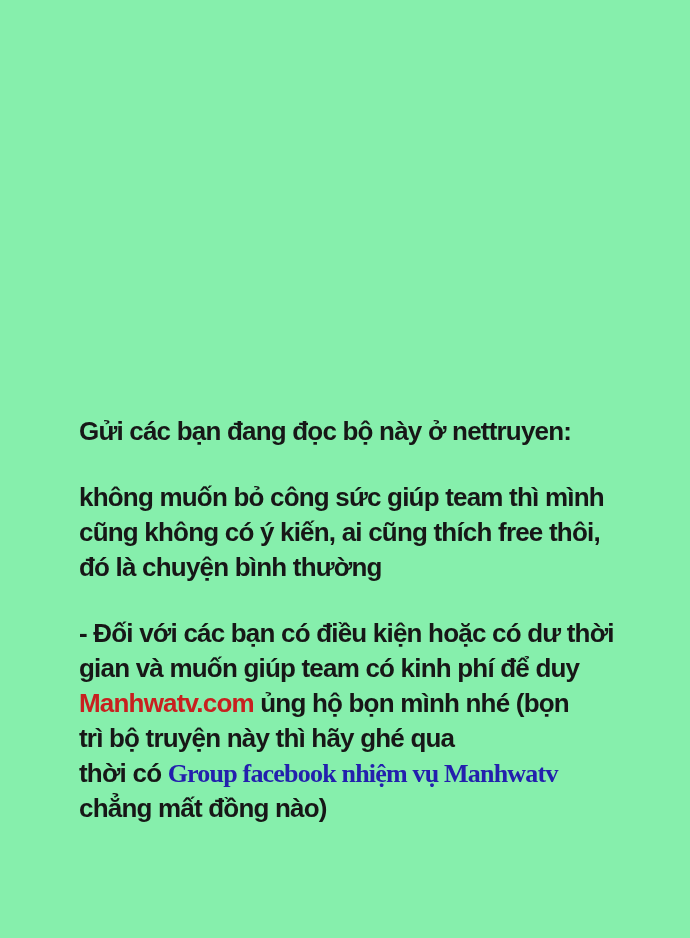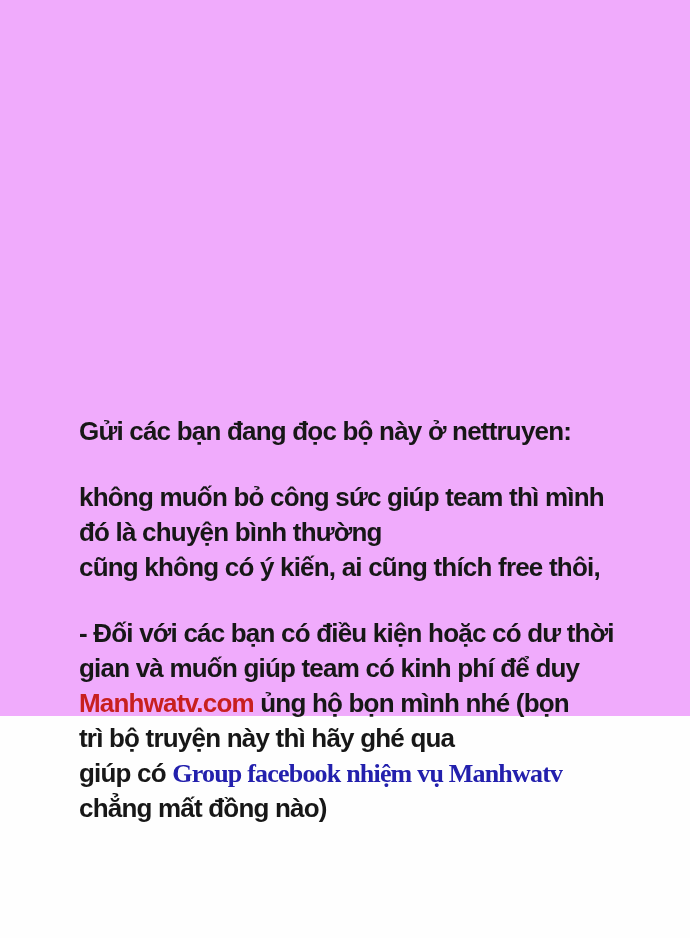--- a/index.html
+++ b/index.html
@@ -11,22 +11,22 @@
     height: 938px;
     background: #fefefe;
     overflow: hidden;
     font-family: "Liberation Sans", sans-serif;
   }
   .note-page {
     position: absolute;
     top: 0;
     left: 0;
     width: 690px;
-    height: 716px;
-    background: #f0abfc;
+    height: 938px;
+    background: #86efac;
   }
   .note-text {
     position: absolute;
     top: 414px;
     left: 79px;
     right: 40px;
     color: #171717;
     font-size: 26px;
     font-weight: 700;
     letter-spacing: -0.8px;
@@ -49,25 +49,25 @@
 </head>
 <body style="background: rgb(254, 254, 254);">
 
 <div class="note-page">
   <div class="note-text" id="note-text" style="color: rgb(23, 23, 23);">
       <div class="paragraph">
         <div class="line"><span>Gửi các bạn đang đọc bộ này ở nettruyen:</span></div>
       </div>
       <div class="paragraph">
         <div class="line"><span>không muốn bỏ công sức giúp team thì mình</span></div>
+        <div class="line"><span>cũng không có ý kiến, ai cũng thích free thôi,</span></div>
         <div class="line"><span>đó là chuyện bình thường</span></div>
-        <div class="line"><span>cũng không có ý kiến, ai cũng thích free thôi,</span></div>
       </div>
       <div class="paragraph">
         <div class="line"><span>- Đối với các bạn có điều kiện hoặc có dư thời</span></div>
         <div class="line"><span>gian và muốn giúp team có kinh phí để duy</span></div>
         <div class="line"><span class="seg-red">Manhwatv.com</span><span> ủng hộ bọn mình nhé (bọn</span></div>
         <div class="line"><span>trì bộ truyện này thì hãy ghé qua</span></div>
-        <div class="line"><span>giúp có </span><span class="seg-blue">Group facebook nhiệm vụ Manhwatv</span></div>
+        <div class="line"><span>thời có </span><span class="seg-blue">Group facebook nhiệm vụ Manhwatv</span></div>
         <div class="line"><span>chẳng mất đồng nào)</span></div>
       </div>
     </div>
 </div>
 
 </body></html>

